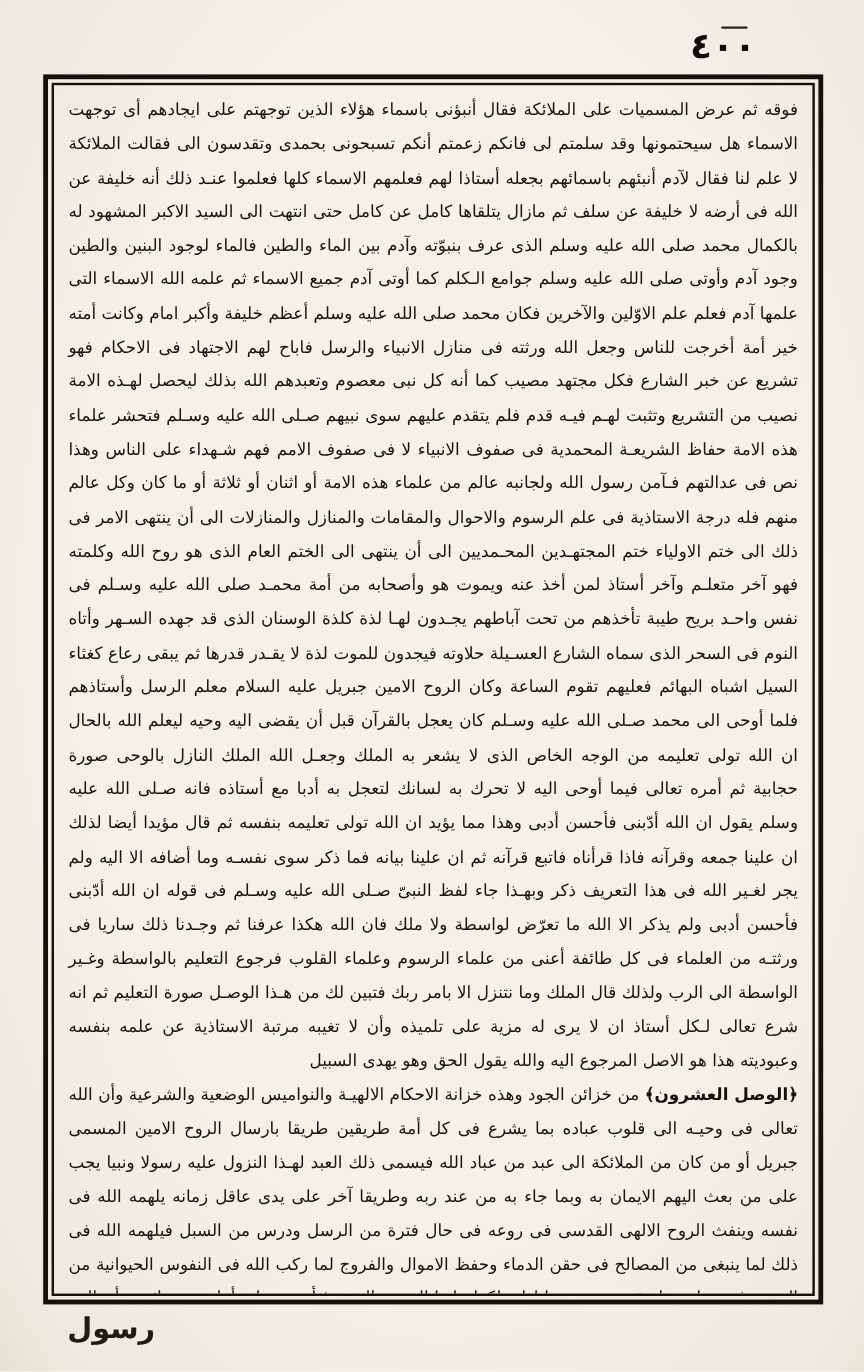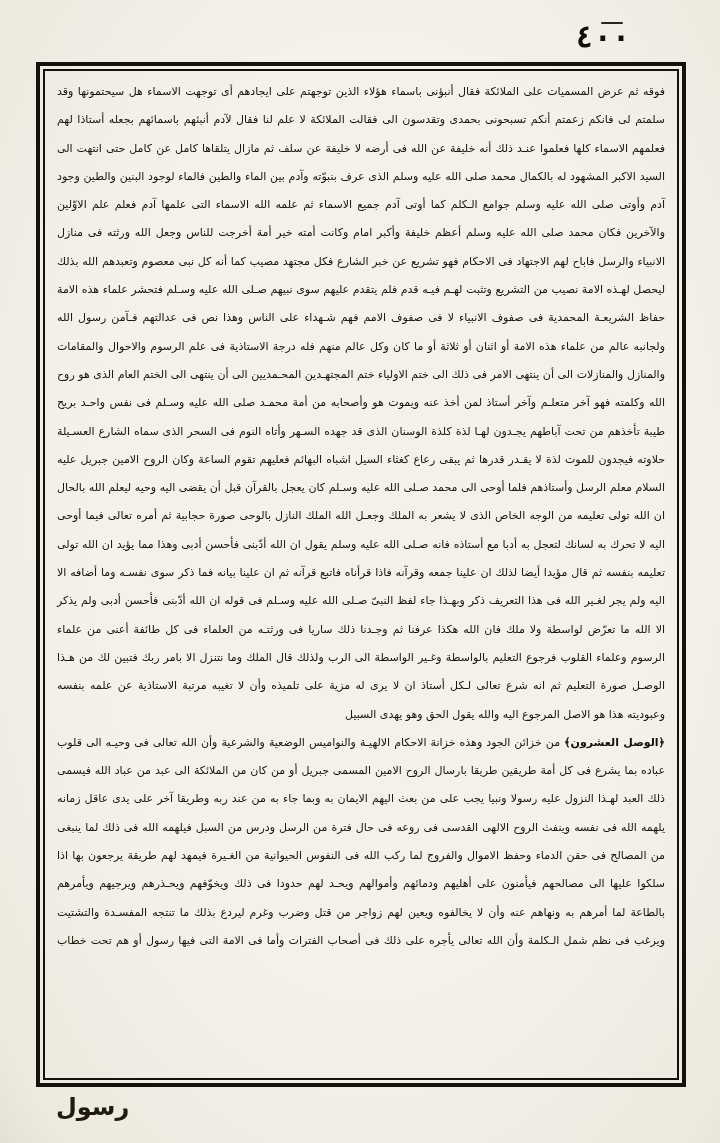--- a/index.html
+++ b/index.html
@@ -19,21 +19,20 @@
   
   .page-number {
     position: absolute;
     top: 24px;
     right: 90px;
     font-size: 30px;
     font-weight: bold;
     color: #100d0a;
     letter-spacing: 2px;
     line-height: 1;
-    font-family: Liberation Mono, monospace;
   }
   .page-number-overbar {
     position: absolute;
     top: 22px;
     right: 97px;
     width: 22px;
     height: 2px;
     background: #2a241d;
     border-radius: 1px;
   }
@@ -56,21 +55,21 @@
     overflow: hidden;
   }
 
   
   .text-block {
     position: absolute;
     inset: 0;
     padding: 7px 12px 4px 12px;
     direction: rtl;
     text-align: justify;
-    font-size: 11px;
+    font-size: 14px;
     line-height: 28.3px;
     color: #191309;
     text-rendering: optimizeLegibility;
   }
   .text-block p {
     margin: 0;
     padding: 0;
     text-align: justify;
   }
   p.continued {

